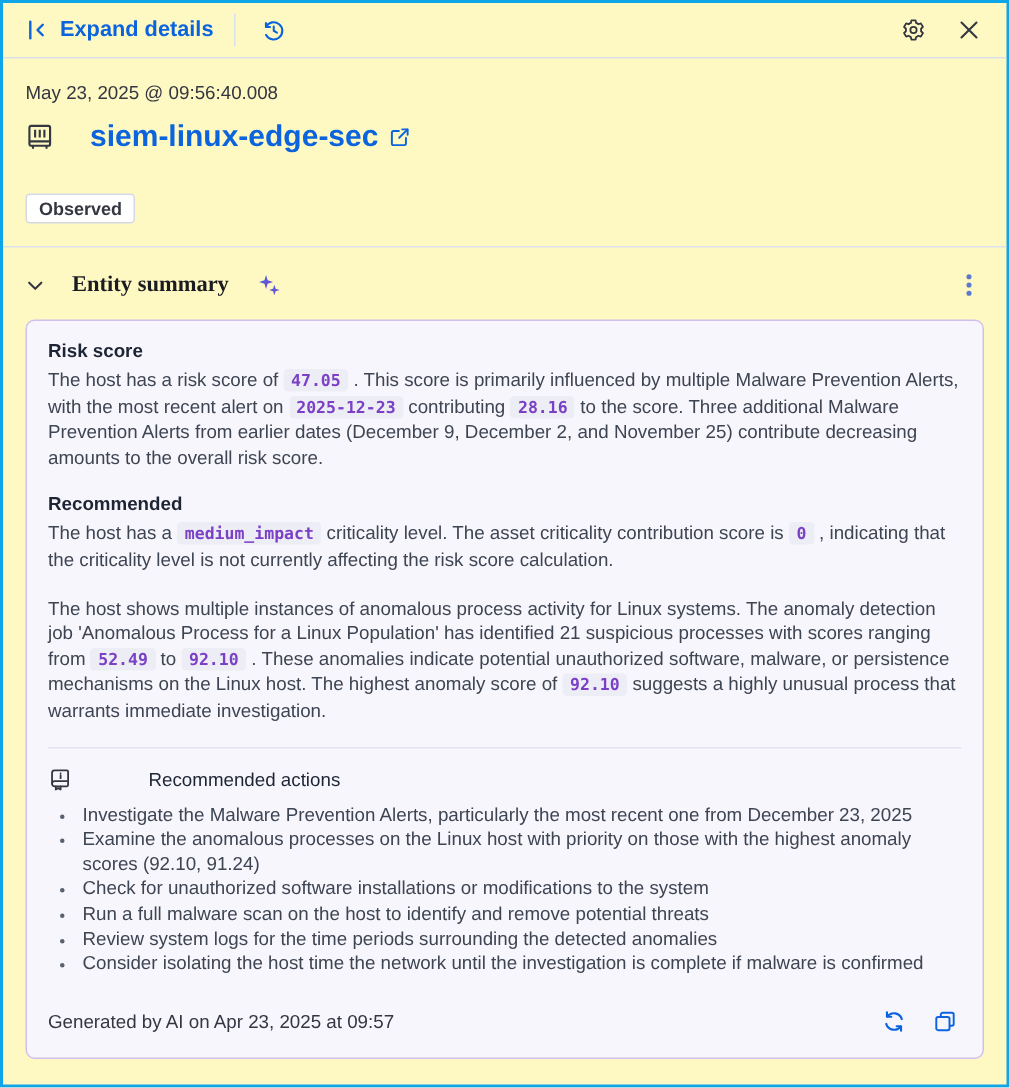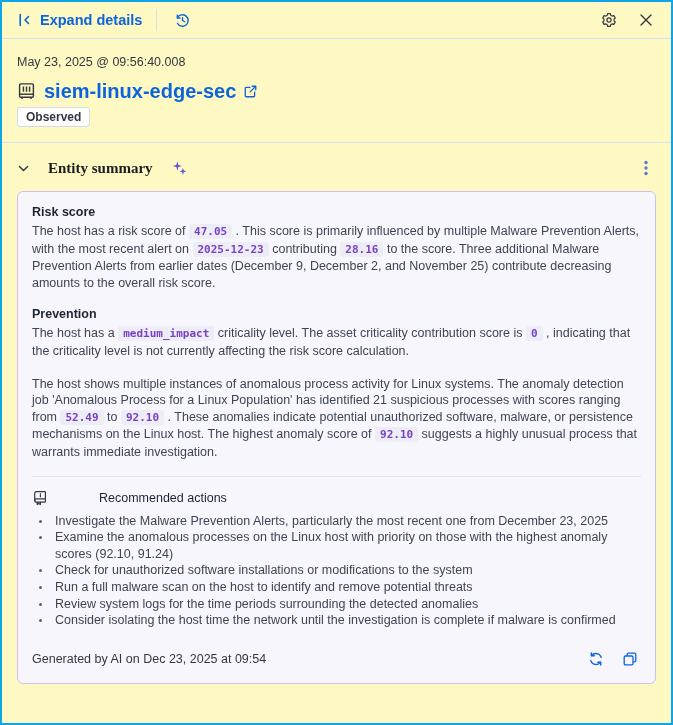--- a/index.html
+++ b/index.html
@@ -20,27 +20,27 @@
     color:#0b64dd; font-family:inherit; font-size:14.5px; font-weight:700; cursor:pointer;
   }
   .vdivider { width:1px; height:22px; background:#d9dfeb; margin:0 4px; }
   .iconbtn { background:none; border:none; cursor:pointer; display:flex; align-items:center; padding:3px; }
   .blue { color:#0b64dd; }
   .dark { color:#343741; }
   .topbar-right { display:flex; align-items:center; gap:16px; }
   
   .content { padding:0 15px; }
   .timestamp { margin-top:16px; font-size:12.5px; color:#343741; }
-  .host-row { margin-top:11px; display:flex; align-items:center; gap:8px; }
+  .host-row { margin-top:11px; display:flex; align-items:center; gap:24px; }
   .host-title {
     color:#0b64dd; font-size:20px; font-weight:700; text-decoration:none;
     display:flex; align-items:center; gap:7px;
   }
   .badge {
-    display:inline-block; margin-top:4px; border:1px solid #d3dae6; border-radius:3px;
+    display:inline-block; margin-top:26px; border:1px solid #d3dae6; border-radius:3px;
     background:#fff; padding:2px 8px; font-size:12px; font-weight:600; color:#343741;
   }
   .hdivider { height:1px; background:#dde3ee; margin:15px -15px 0; }
   
   .summary-header { display:flex; align-items:center; padding:13px 0 11px; }
   .summary-toggle { display:flex; align-items:center; gap:18px; background:none; border:none; cursor:pointer; font-family:Liberation Serif, serif; }
   .summary-title { font-size:15px; font-weight:700; color:#1a1c21; }
   .summary-header .spacer { flex:1; }
   
   .ai-panel {
@@ -176,21 +176,21 @@
         </span>
       </button>
     </div>
 
     
     <div class="ai-panel">
 
       <div class="sec-heading">Risk score</div>
       <p class="sec-para">The host has a risk score of <code class="chip">47.05</code> . This score is primarily influenced by multiple Malware Prevention Alerts, with the most recent alert on <code class="chip">2025-12-23</code> contributing <code class="chip">28.16</code> to the score. Three additional Malware Prevention Alerts from earlier dates (December 9, December 2, and November 25) contribute decreasing amounts to the overall risk score.</p>
 
-      <div class="sec-heading">Prevention</div>
+      <div class="sec-heading">Recommended</div>
       <p class="sec-para">The host has a <code class="chip">medium_impact</code> criticality level. The asset criticality contribution score is <code class="chip">0</code> , indicating that the criticality level is not currently affecting the risk score calculation.</p>
 
       <p class="sec-para">The host shows multiple instances of anomalous process activity for Linux systems. The anomaly detection job 'Anomalous Process for a Linux Population' has identified 21 suspicious processes with scores ranging from <code class="chip">52.49</code> to <code class="chip">92.10</code> . These anomalies indicate potential unauthorized software, malware, or persistence mechanisms on the Linux host. The highest anomaly score of <code class="chip">92.10</code> suggests a highly unusual process that warrants immediate investigation.</p>
 
       <div class="panel-divider"></div>
 
       <div class="rec-header">
         <span>
           <svg width="16" height="16" viewBox="0 0 16 16" fill="none" stroke="#343741" stroke-width="1.2" stroke-linejoin="round" stroke-linecap="round">
             <path d="M4.4 1.6h8.2a.8.8 0 0 1 .8.8v9a.8.8 0 0 1-.8.8H4.4a1.7 1.7 0 0 1-1.7-1.7V3.3a1.7 1.7 0 0 1 1.7-1.7z"></path>
@@ -204,21 +204,21 @@
       <ul class="rec-list">
           <li>Investigate the Malware Prevention Alerts, particularly the most recent one from December 23, 2025</li>
           <li>Examine the anomalous processes on the Linux host with priority on those with the highest anomaly scores (92.10, 91.24)</li>
           <li>Check for unauthorized software installations or modifications to the system</li>
           <li>Run a full malware scan on the host to identify and remove potential threats</li>
           <li>Review system logs for the time periods surrounding the detected anomalies</li>
           <li>Consider isolating the host time the network until the investigation is complete if malware is confirmed</li>
         </ul>
 
       <div class="panel-footer">
-        <span class="gen-text">Generated by AI on Dec 23, 2025 at 09:54</span>
+        <span class="gen-text">Generated by AI on Apr 23, 2025 at 09:57</span>
         <span class="actions">
           <button class="iconbtn blue">
             <span>
               <svg width="16" height="16" viewBox="0 0 16 16" fill="none" stroke="#0b64dd" stroke-width="1.4" stroke-linecap="round" stroke-linejoin="round">
                 <path d="M13.2 6.4A5.5 5.5 0 0 0 3.6 4.6"></path>
                 <path d="M3.3 1.9v2.9h2.9"></path>
                 <path d="M2.8 9.6a5.5 5.5 0 0 0 9.6 1.8"></path>
                 <path d="M12.7 14.1v-2.9H9.8"></path>
               </svg>
             </span>

